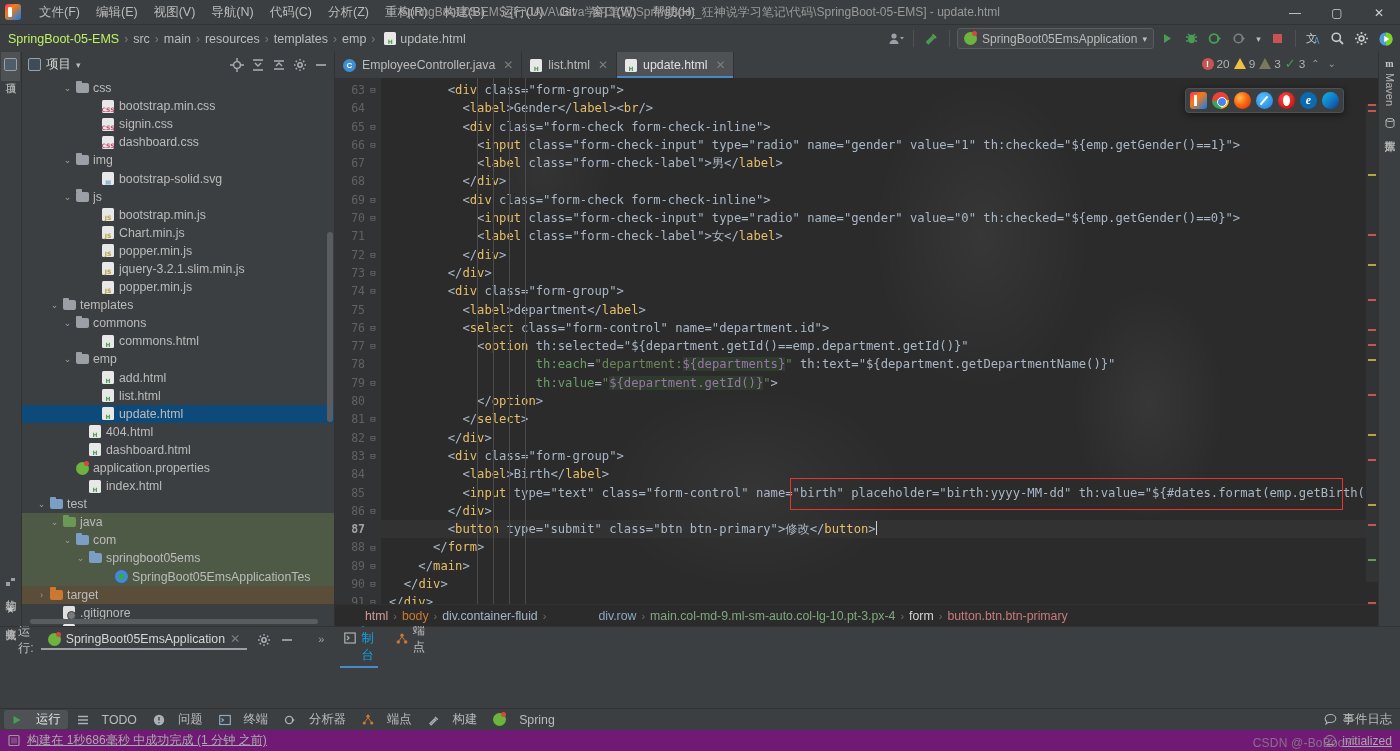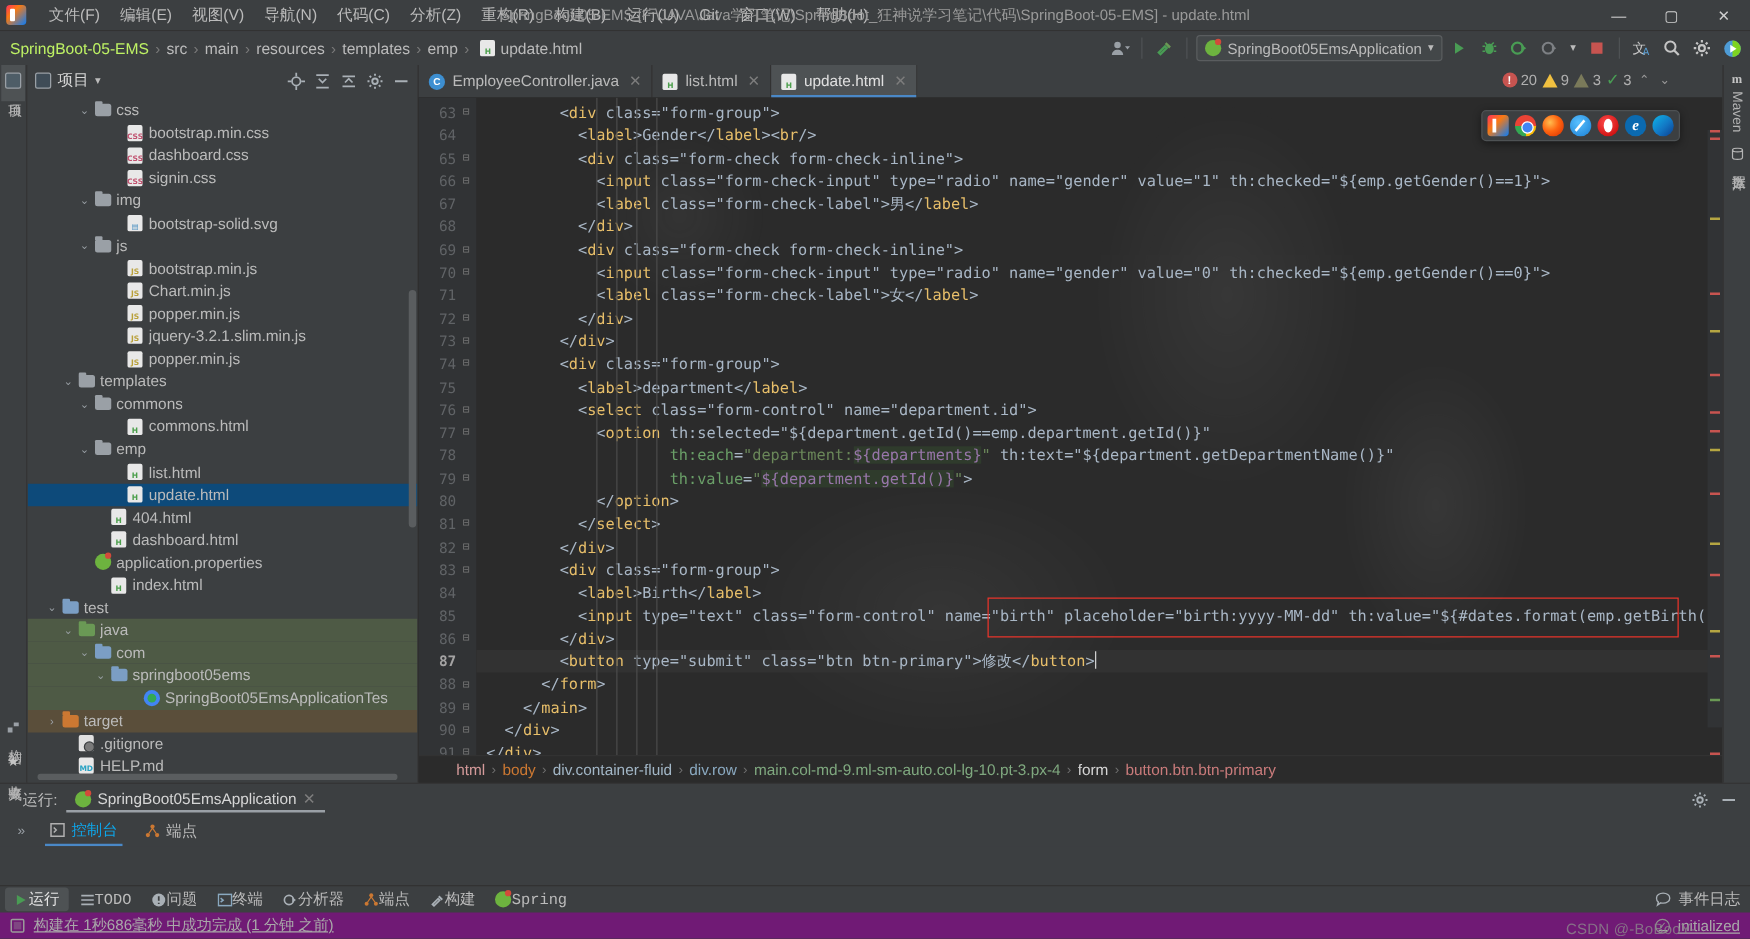--- a/index.html
+++ b/index.html
@@ -164,46 +164,46 @@
   .br.opera{ background:radial-gradient(circle at 40% 35%, #ff4b4b 0%, #c00000 100%); position:relative;}
   .br.opera::after{content:"";position:absolute;left:5px;top:3px;width:7px;height:11px;border-radius:50%;background:#fff;}
   .br.ie{ background:#0b6ab0; color:#fff; font-size:12px; font-style:italic; font-weight:bold;
           display:flex;align-items:center;justify-content:center;font-family:"Liberation Serif",serif;}
   .br.edge{ background:linear-gradient(135deg,#0fb5e8 0%,#1277c4 55%,#0b3e8f 100%);}
 
   
   .edcrumb{ height:22px; flex:0 0 22px; background:#2b2b2b; display:flex; align-items:center;
             padding-left:30px; font-size:12.3px; gap:5px; border-top:1px solid #323232;}
   .edcrumb .sep{ color:#6f6f6f; font-size:11px; }
-  .bc-html{color:#d49a9a;} .bc-body{color:#cc7832;} .bc-div{color:#a2b6c6;} .bc-row{color:#8aa9c0;}
+  .bc-html{color:#d49a9a;} .bc-body{color:#cc7832;} .bc-div{color:#a2b6c6;} .bc-row{color:#8aa9c0;margin-left:47px;}
   .bc-main{color:#7fa87f;} .bc-form{color:#d5d5d5;} .bc-btn{color:#c97b7b;}
 
   
   .markers{ position:absolute; right:0; top:26px; bottom:22px; width:12px; background:#313335; z-index:5;}
   .mk{ position:absolute; right:2px; width:8px; height:2px;}
 
   
-  .runwin { height:82px; flex:0 0 82px; background:#3c3f41; display:flex; flex-direction:column;
+  .runwin { height:82px; flex:0 0 82px; background:#3c3f41; display:flex; flex-direction:row;
             border-top:1px solid #323232;}
   .runhdr { height:26px; display:flex; align-items:center; padding-left:18px; gap:7px; flex:0 0 26px;}
   .runhdr .lbl2{ color:#bbbbbb; font-size:12.3px;}
   .runtab { display:flex; align-items:center; gap:5px; padding:2px 7px; font-size:12.3px; color:#d6d6d6;
             border-bottom:2px solid #9aa0a6; }
   .runhdr .acts{ margin-left:auto; display:flex; gap:4px; padding-right:8px;}
   .runsub { height:24px; display:flex; align-items:center; padding-left:28px; gap:14px; flex:0 0 24px;}
   .runsub .chev{ color:#9aa0a6; font-size:11px; margin-left:-14px; margin-right:2px;}
   .subtab { display:flex; align-items:center; gap:5px; font-size:12.3px; color:#bbbbbb; padding:2px 4px;}
   .subtab.active{ border-bottom:2px solid #4a88c7; color:#0ea5e9;}
   .runbody{ flex:1 1 auto; background:#3c3f41; }
 
   
   .toolbar { height:22px; flex:0 0 22px; background:#3c3f41; display:flex; align-items:center;
              padding-left:4px; gap:2px; border-top:1px solid #323232;}
-  .ttab { display:flex; align-items:center; gap:0; padding:1px 7px; font-size:12.3px; color:#bbbbbb;
-          border-radius:3px;font-family:Liberation Mono, monospace;}
+  .ttab { display:flex; align-items:center; gap:13px; padding:1px 7px; font-size:12.3px; color:#bbbbbb;
+          border-radius:3px;}
   .ttab.active{ background:#4e5254; color:#e4e4e4;}
   .toolbar .rt{ margin-left:auto; display:flex; align-items:center; gap:6px; padding-right:8px; font-size:12.3px;}
 
   
   .status { height:21px; flex:0 0 21px; background:#701a75; display:flex; align-items:center;
             padding:0 8px; gap:6px; font-size:12.1px; color:#a9a9a9; position:relative;text-decoration:underline;}
   .status .rt{ margin-left:auto; display:flex; align-items:center; gap:6px; }
   .okcirc{ width:12px;height:12px;border-radius:50%;border:1.3px solid #8f8f8f; color:#8f8f8f; font-size:8px;
            display:flex;align-items:center;justify-content:center;}
 
@@ -432,38 +432,38 @@
           <div class="row">
             <span class="leaf-pad"></span>
             <span class="leaf-pad"></span>
             <span class="leaf-pad"></span>
             <span class="leaf-pad"></span>
             <span class="leaf-pad"></span>
             <span class="arr"></span>
             <span class="ico">
               <span class="fico css">CSS</span>
             </span>
+            <span class="lbl">signin.css</span>
+          </div>
+          <div class="row">
+            <span class="leaf-pad"></span>
+            <span class="leaf-pad"></span>
+            <span class="leaf-pad"></span>
+            <span class="leaf-pad"></span>
+            <span class="leaf-pad"></span>
+            <span class="arr"></span>
+            <span class="ico">
+              <span class="fico css">CSS</span>
+            </span>
             <span class="lbl">dashboard.css</span>
           </div>
           <div class="row">
             <span class="leaf-pad"></span>
             <span class="leaf-pad"></span>
             <span class="leaf-pad"></span>
-            <span class="leaf-pad"></span>
-            <span class="leaf-pad"></span>
-            <span class="arr"></span>
-            <span class="ico">
-              <span class="fico css">CSS</span>
-            </span>
-            <span class="lbl">signin.css</span>
-          </div>
-          <div class="row">
-            <span class="leaf-pad"></span>
-            <span class="leaf-pad"></span>
-            <span class="leaf-pad"></span>
             <span class="arr">⌄</span>
             <span class="ico">
               <span class="folder"></span>
             </span>
             <span class="lbl">img</span>
           </div>
           <div class="row">
             <span class="leaf-pad"></span>
             <span class="leaf-pad"></span>
             <span class="leaf-pad"></span>
@@ -578,20 +578,32 @@
           </div>
           <div class="row">
             <span class="leaf-pad"></span>
             <span class="leaf-pad"></span>
             <span class="leaf-pad"></span>
             <span class="arr">⌄</span>
             <span class="ico">
               <span class="folder"></span>
             </span>
             <span class="lbl">emp</span>
+          </div>
+          <div class="row">
+            <span class="leaf-pad"></span>
+            <span class="leaf-pad"></span>
+            <span class="leaf-pad"></span>
+            <span class="leaf-pad"></span>
+            <span class="leaf-pad"></span>
+            <span class="arr"></span>
+            <span class="ico">
+              <span class="fico html">H</span>
+            </span>
+            <span class="lbl">add.html</span>
           </div>
           <div class="row">
             <span class="leaf-pad"></span>
             <span class="leaf-pad"></span>
             <span class="leaf-pad"></span>
             <span class="leaf-pad"></span>
             <span class="leaf-pad"></span>
             <span class="arr"></span>
             <span class="ico">
               <span class="fico html">H</span>

